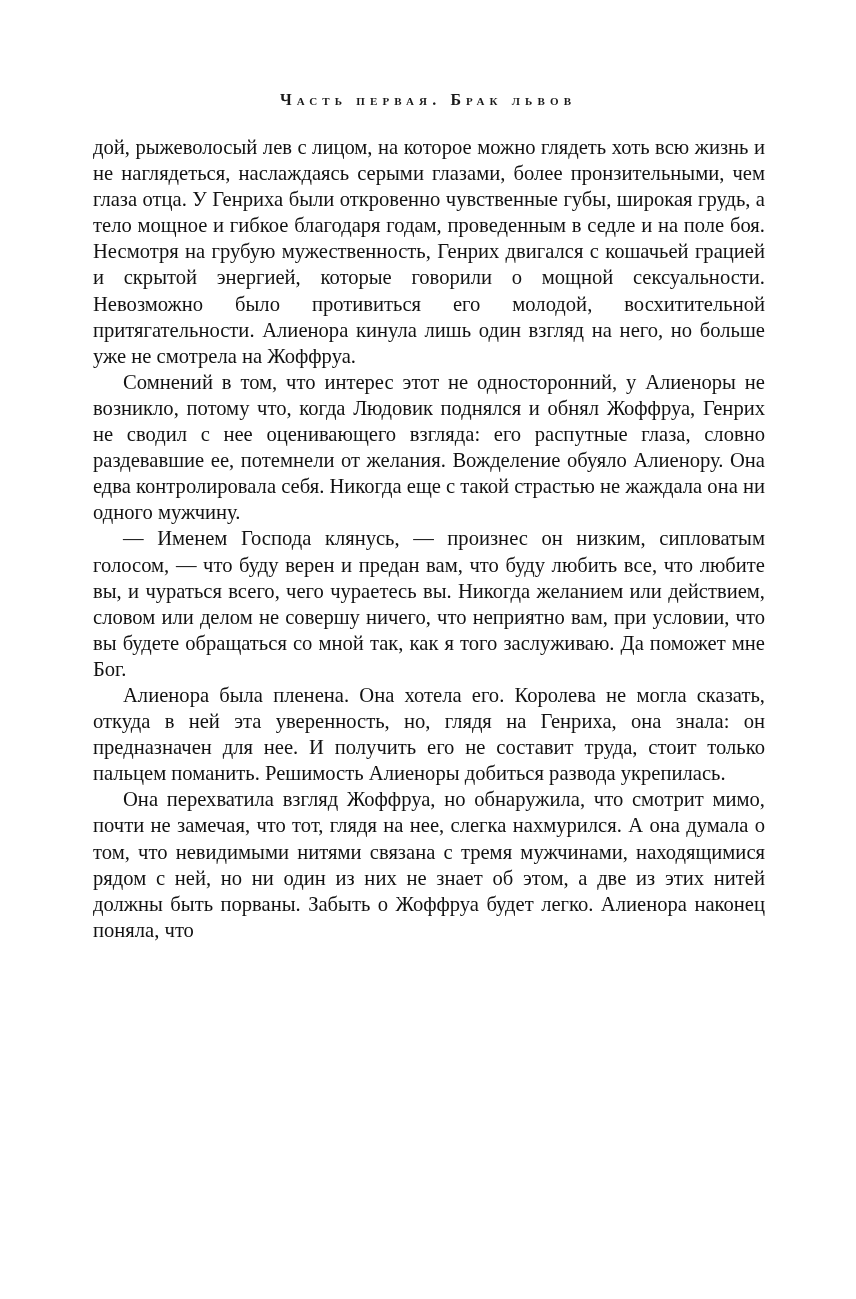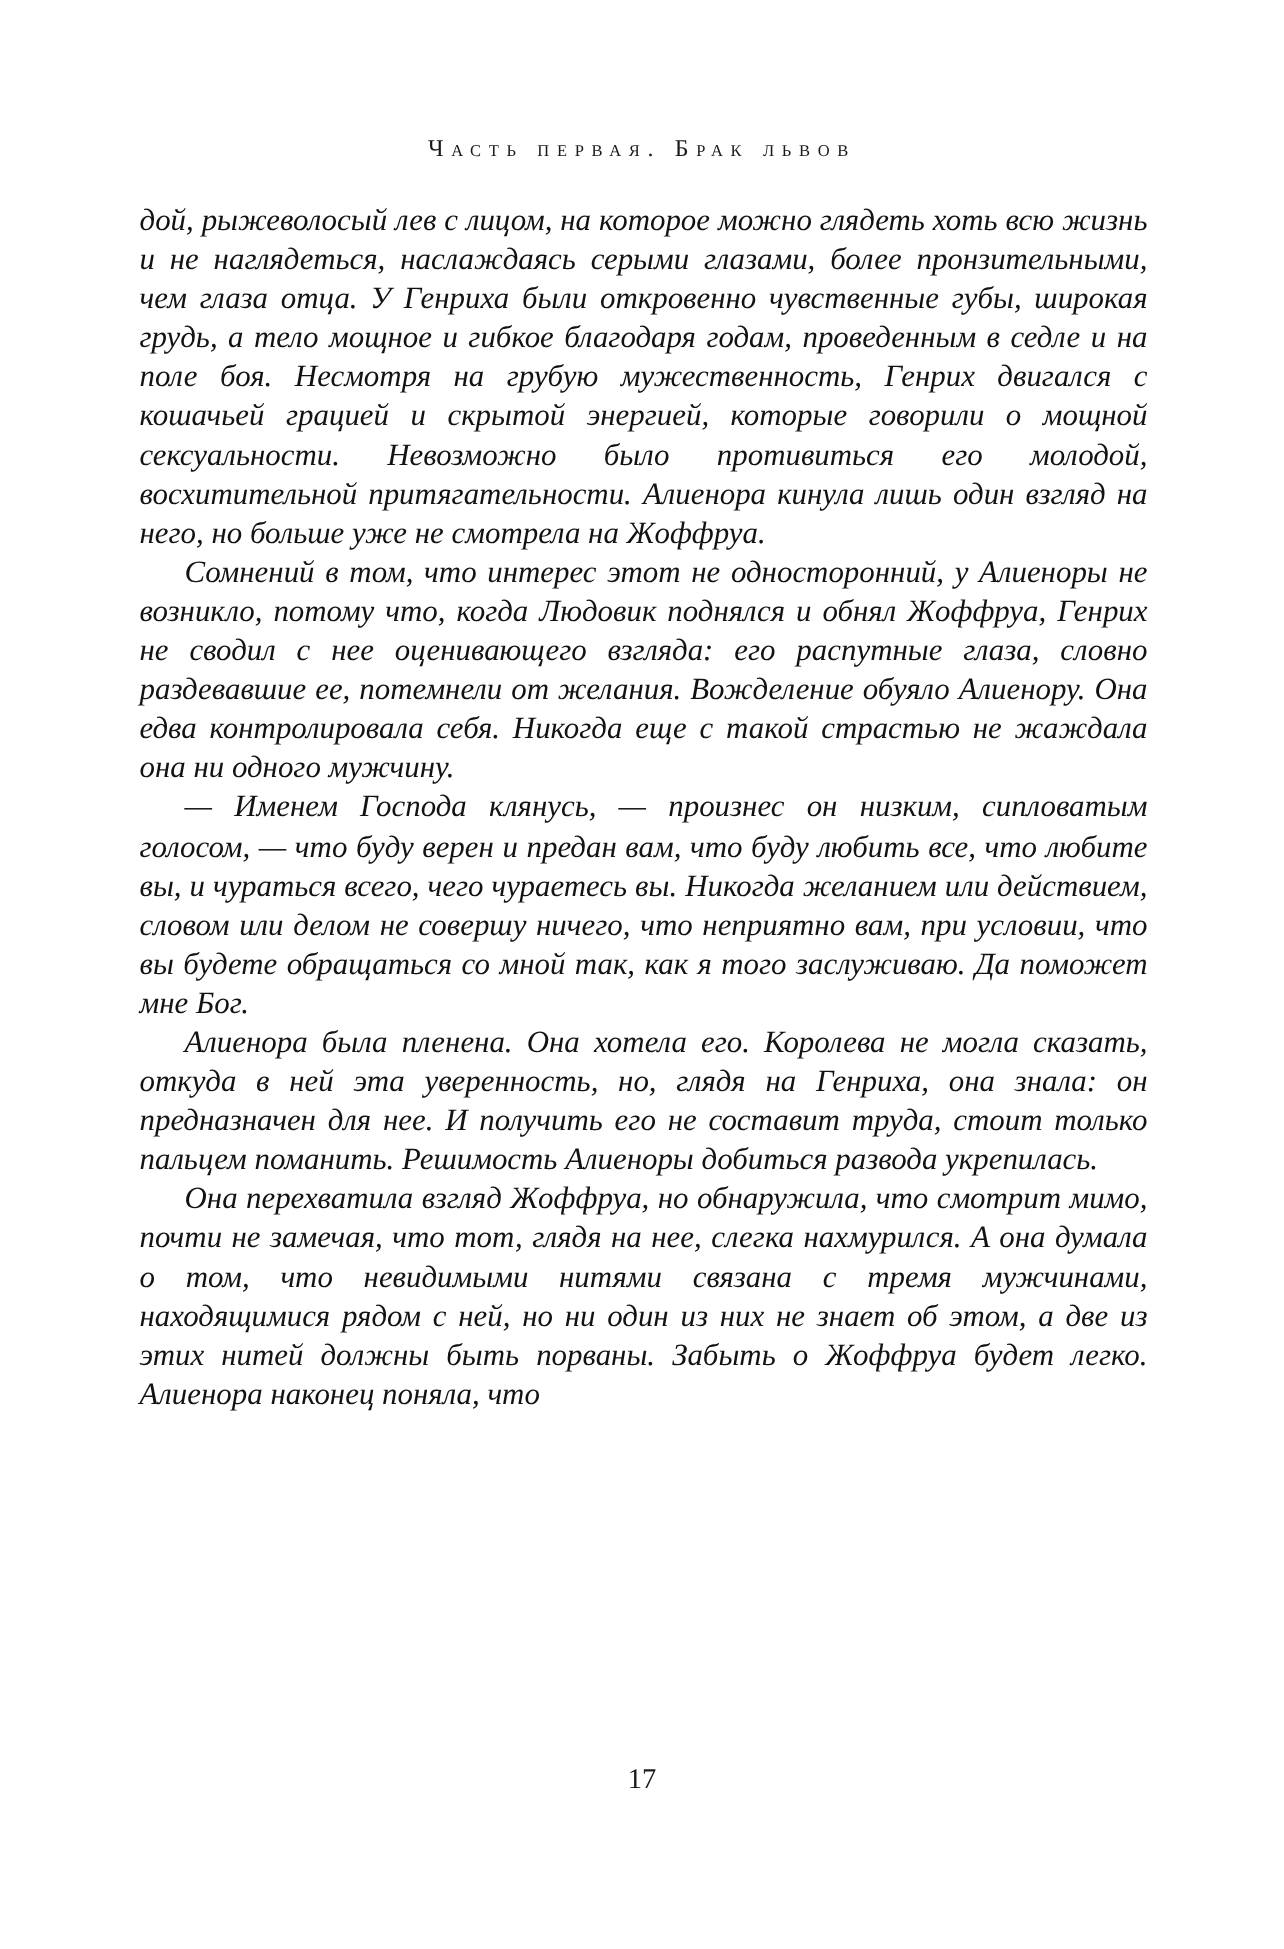--- a/index.html
+++ b/index.html
@@ -22,33 +22,33 @@
   .running-head {
     position: absolute;
     top: 91px;
     left: 0;
     width: 100%;
     text-align: center;
     font-size: 16px;
     font-variant: small-caps;
     letter-spacing: 0.32em;
     color: #1a1a1a;
+    font-weight: bold;
   }
 
   .body-text {
     position: absolute;
     top: 134px;
     left: 93px;
     width: 672px;
     font-size: 20.6px;
     line-height: 26.1px;
     text-align: justify;
     text-justify: inter-word;
     color: #121212;
-    font-style: italic;
   }
 
   .body-text p {
     text-indent: 30px;
   }
 
   .body-text p.opening {
     text-indent: 0;
   }
 
@@ -70,15 +70,14 @@
   <div class="running-head">Часть первая. Брак львов</div>
 
   <div class="body-text">
     <p class="opening">дой, рыжеволосый лев с лицом, на которое можно глядеть хоть всю жизнь и не наглядеться, наслаждаясь серыми глазами, более пронзительными, чем глаза отца. У Генриха были откровенно чувственные губы, широкая грудь, а тело мощное и гибкое благодаря годам, проведенным в седле и на поле боя. Несмотря на грубую мужественность, Генрих двигался с кошачьей грацией и скрытой энергией, которые говорили о мощной сексуальности. Невозможно было противиться его молодой, восхитительной притягательности. Алиенора кинула лишь один взгляд на него, но больше уже не смотрела на Жоффруа.</p>
     <p>Сомнений в том, что интерес этот не односторонний, у Алиеноры не возникло, потому что, когда Людовик поднялся и обнял Жоффруа, Генрих не сводил с нее оценивающего взгляда: его распутные глаза, словно раздевавшие ее, потемнели от желания. Вожделение обуяло Алиенору. Она едва контролировала себя. Никогда еще с такой страстью не жаждала она ни одного мужчину.</p>
     <p>— Именем Господа клянусь, — произнес он низким, сипловатым голосом, — что буду верен и предан вам, что буду любить все, что любите вы, и чураться всего, чего чураетесь вы. Никогда желанием или действием, словом или делом не совершу ничего, что неприятно вам, при условии, что вы будете обращаться со мной так, как я того заслуживаю. Да поможет мне Бог.</p>
     <p>Алиенора была пленена. Она хотела его. Королева не могла сказать, откуда в ней эта уверенность, но, глядя на Генриха, она знала: он предназначен для нее. И получить его не составит труда, стоит только пальцем поманить. Решимость Алиеноры добиться развода укрепилась.</p>
     <p>Она перехватила взгляд Жоффруа, но обнаружила, что смотрит мимо, почти не замечая, что тот, глядя на нее, слегка нахмурился. А она думала о том, что невидимыми нитями связана с тремя мужчинами, находящимися рядом с ней, но ни один из них не знает об этом, а две из этих нитей должны быть порваны. Забыть о Жоффруа будет легко. Алиенора наконец поняла, что</p>
   </div>
 
-  <div class="page-number">17</div>
 
 </div>
 
 </body></html>

